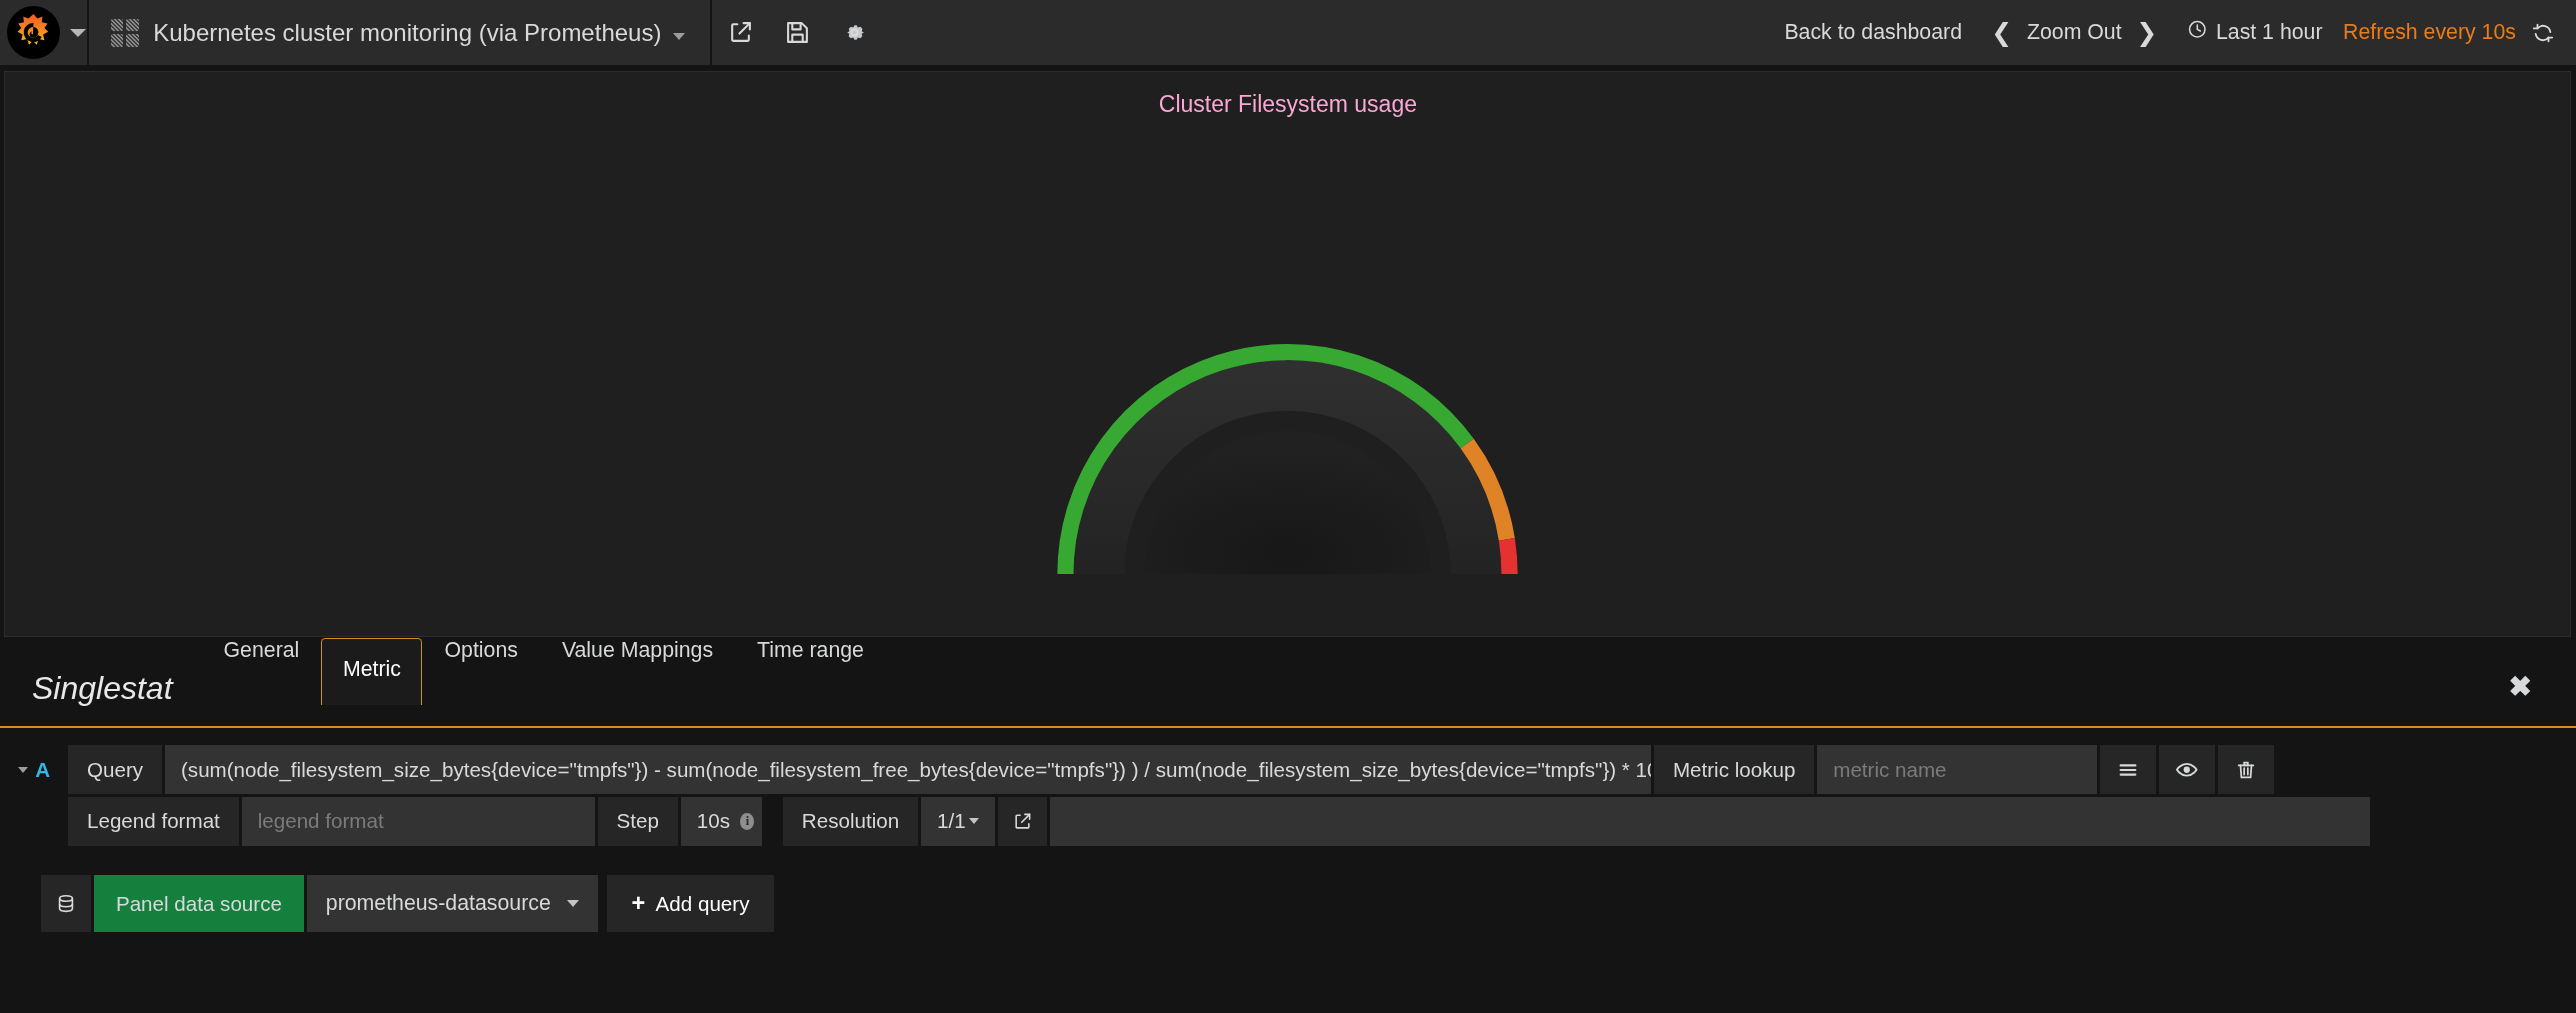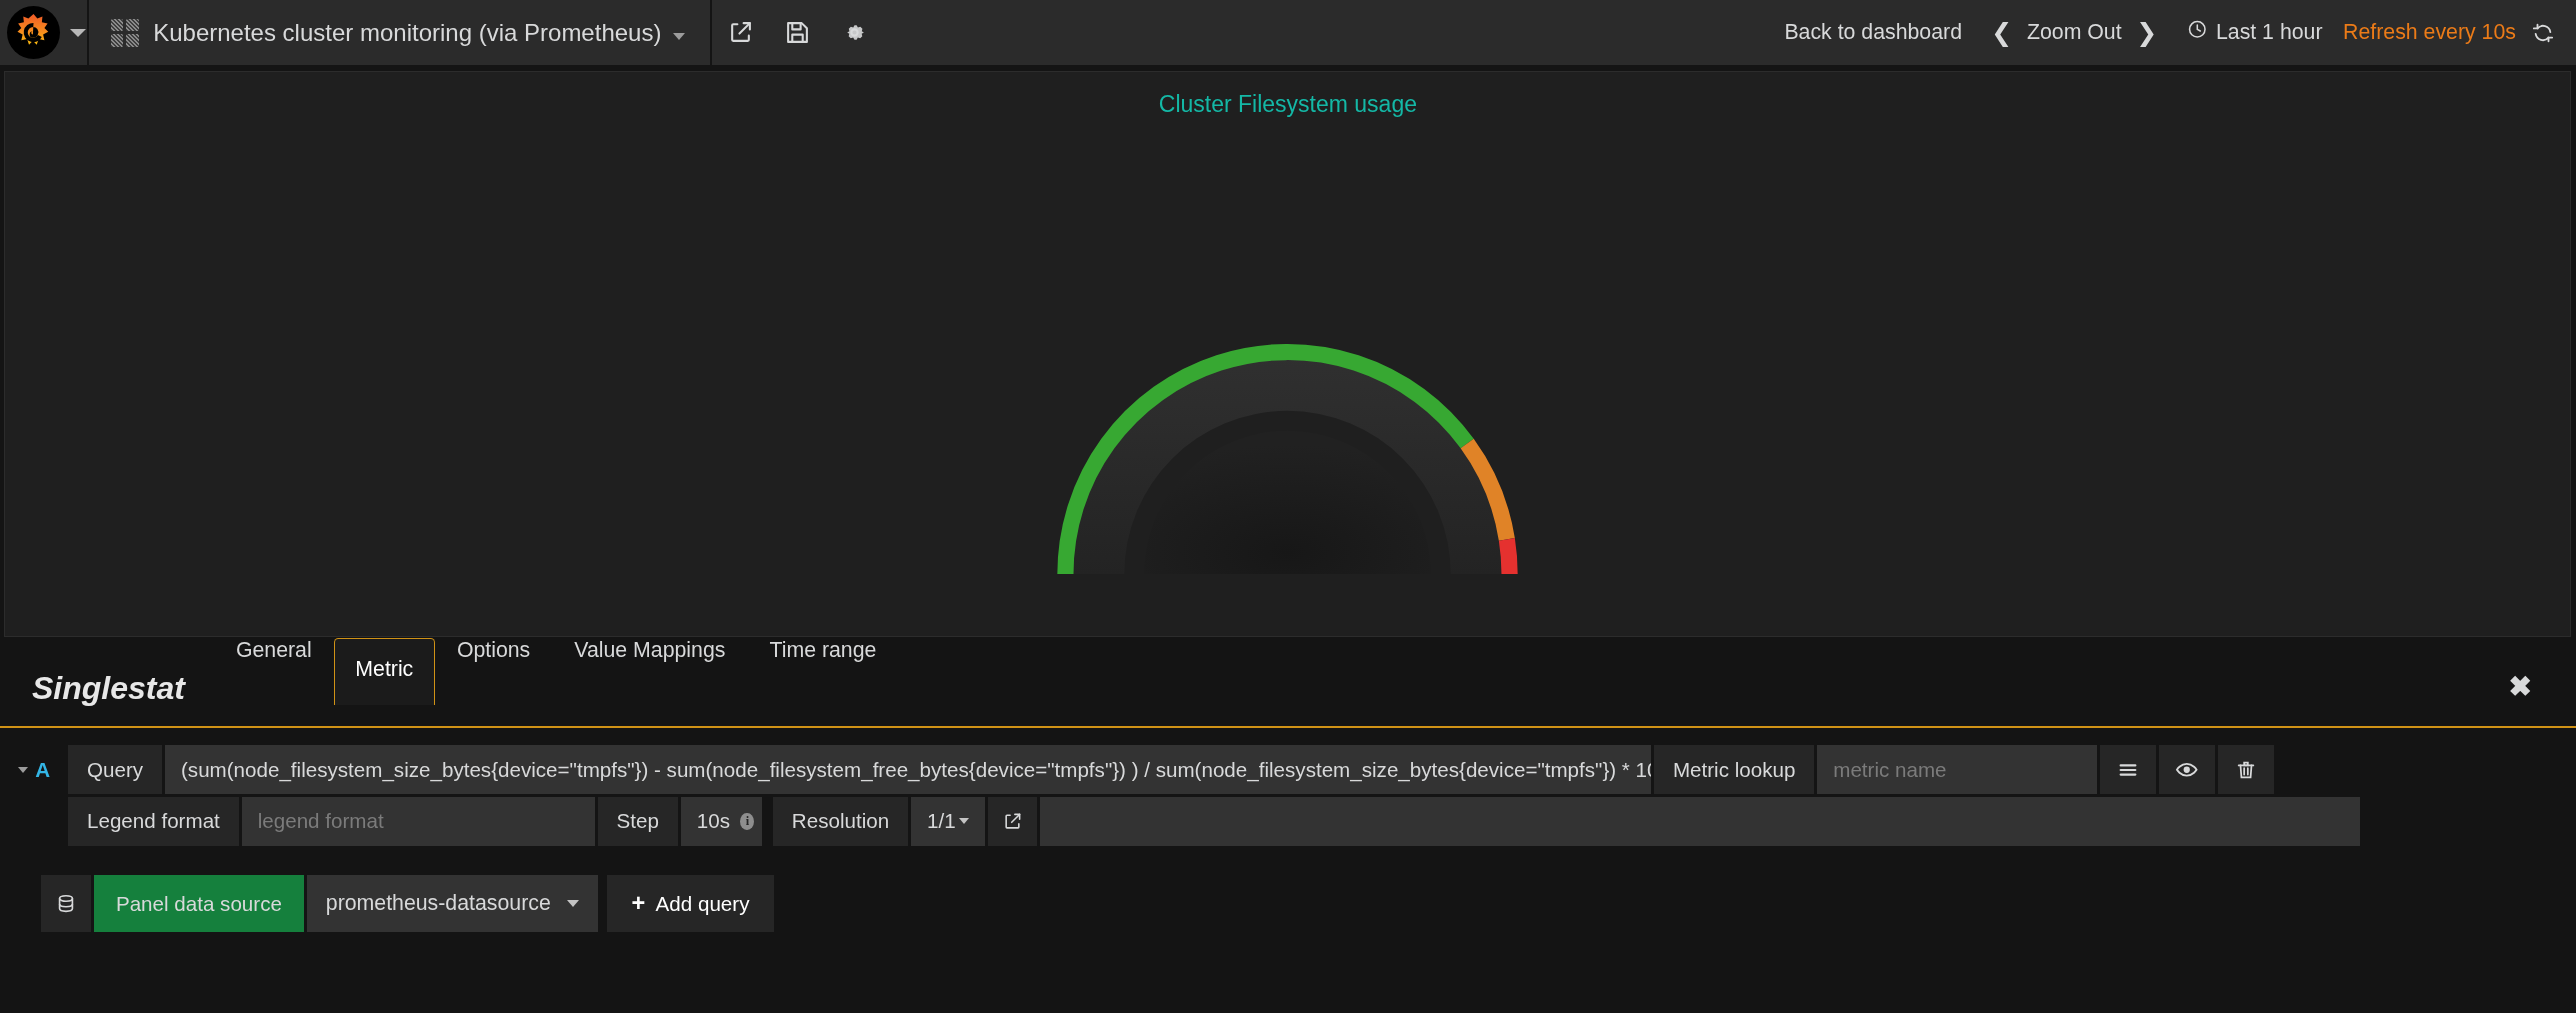--- a/index.html
+++ b/index.html
@@ -74,42 +74,42 @@
   .time-range { padding:0 7.4px 0 19px; display:flex; align-items:center; gap:8.8px; white-space:nowrap; }
   .refresh-label { color:#eb7b18; padding:0 16px 0 13.2px; white-space:nowrap; }
   .refresh-icon { padding-right:4.4px; color:#d8d9da; }
 
   
   .panel {
     position:absolute; left:4.4px; top:71px; width:2567px; height:566px;
     background:#1f1f1f; border:0.7px solid #2c2c2c;
   }
   .panel-title {
-    text-align:center; color:#14b8a6; font-size:23px; margin-top:19px; font-weight:400;
+    text-align:center; color:#f9a8d4; font-size:23px; margin-top:19px; font-weight:400;
   }
   .gauge-wrap {
     position:absolute; left:0; right:0; top:46px; height:515px;
     display:flex; justify-content:center;
   }
   .gauge-value {
     position:absolute; left:0; right:0; top:316px; text-align:center;
     font-size:77px; color:#cfd0d1; font-weight:400; letter-spacing:-0.7px;
   }
 
   
   .editor {
     position:absolute; left:0; top:638px; width:2576px; height:375px;
     background:#141414;
   }
   .editor-tabs-row {
     position:relative; height:90px; display:flex; align-items:flex-end;
     border-bottom:2.2px solid #d09216;
   }
   .editor-type {
-    font-size:32px; font-style:italic; color:#e8e8e8; font-weight:700;
+    font-size:32px; font-style:italic; color:#e8e8e8; font-weight:400;
     padding:0 29px 19px 32px; white-space:nowrap;
   }
   .tabs { display:flex; align-items:flex-start; height:100%; }
   .tab {
     font-size:21.3px; color:#d8d9da; padding:0 22px 22px 22px; white-space:nowrap;
     position:relative; bottom:0;
   }
   .tab.active {
     background:#1b1b1b;
     border:1.5px solid #d09216; border-bottom:none;
@@ -355,21 +355,21 @@
 
     <div class="qrow">
       <div class="collapse-cell"></div>
       <div class="lbl">Legend format</div>
       <div class="field placeholder" style="width:353px;">legend format</div>
       <div class="lbl" style="margin-left:2.9px;">Step</div>
       <div class="field" style="width:81px; padding-right:7.4px;">
         <span>10s</span>
         <span class="info-dot">i</span>
       </div>
-      <div class="lbl" style="margin-left:11px;">Resolution</div>
+      <div class="lbl" style="margin-left:21px;">Resolution</div>
       <div class="field" style="width:74px; justify-content:space-between;">
         <span>1/1</span>
         <span style="width:0;height:0;border-left:5.9px solid transparent;border-right:5.9px solid transparent;border-top:6.6px solid #c4c4c4;display:inline-block;"></span>
       </div>
       <div class="icon-cell" style="background:#262626;width:49px;">
         <svg width="19" height="19" viewBox="0 0 24 24" fill="none" stroke="currentColor" stroke-width="2" stroke-linecap="round" stroke-linejoin="round">
           <path d="M9 4H5a1 1 0 0 0-1 1v14a1 1 0 0 0 1 1h14a1 1 0 0 0 1-1v-4"></path>
           <path d="M11 13L21 3"></path>
             <path d="M15 3h6v6"></path>
         </svg>

